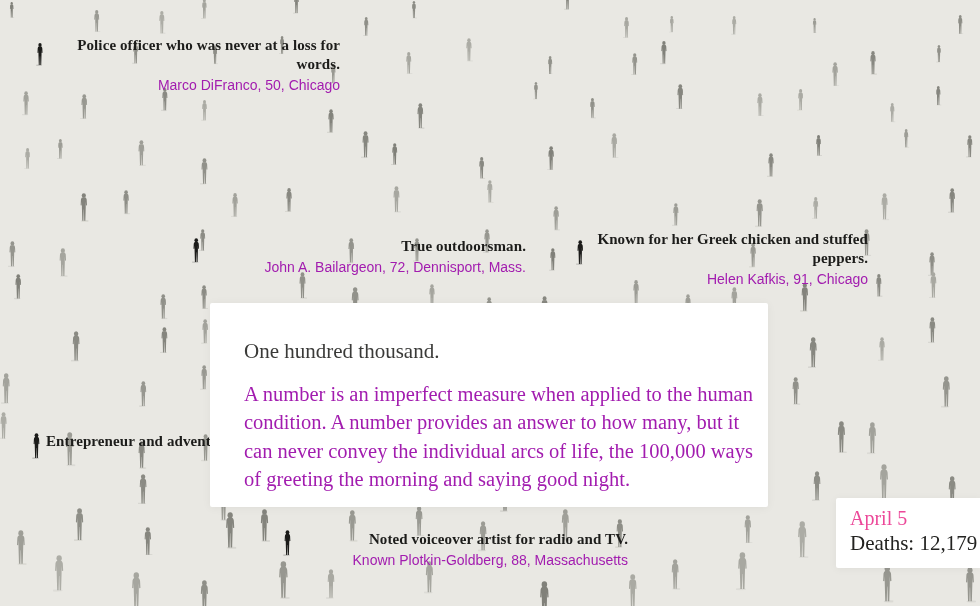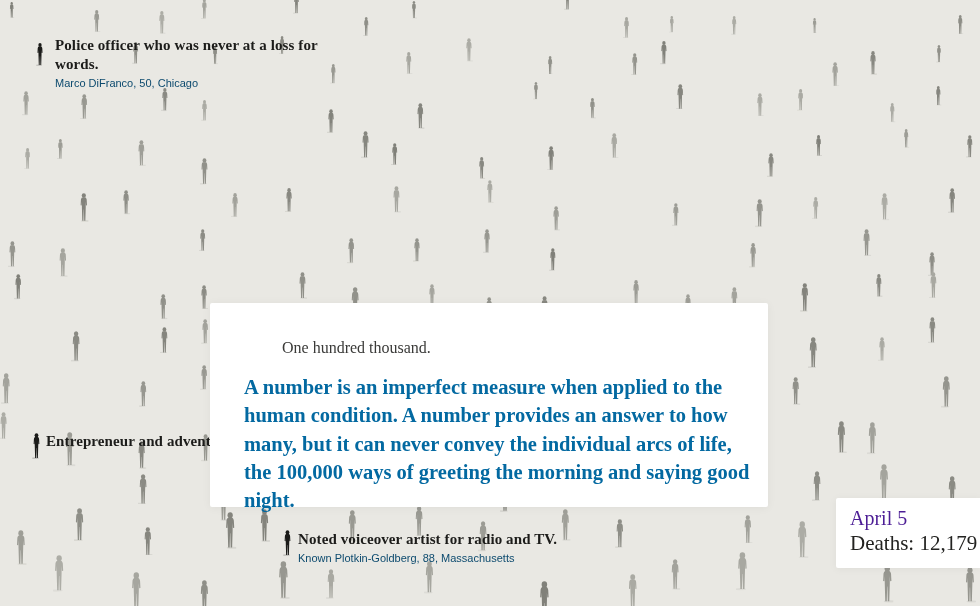--- a/index.html
+++ b/index.html
@@ -3,44 +3,44 @@
 <meta charset="utf-8">
 <style>
   html,body{margin:0;padding:0;background:#e9e8e3;}
   .stage{
     position:relative;width:980px;height:606px;overflow:hidden;
     background:#e9e8e3;font-family:"Liberation Serif",serif;
   }
   .defs{position:absolute;width:0;height:0;}
   .figure-field{position:absolute;left:0;top:0;width:100%;height:100%;z-index:1;}
   .figure-field svg{position:absolute;display:block;}
-  .callout{position:absolute;z-index:2;}
+  .callout{position:absolute;z-index:2;text-align:right;}
   .callout .fig{position:absolute;display:block;}
   .headline{
     font-family:"Liberation Serif",serif;font-weight:700;
     font-size:15px;line-height:1.27;color:#1c1c1a;letter-spacing:.1px;
   }
   .nowrap .headline{white-space:nowrap;}
   .attribution{
     font-family:"Liberation Sans",sans-serif;
-    font-size:11px;color:#0c4a6e;margin-top:3px;white-space:nowrap;
+    font-size:14px;color:#a21caf;margin-top:3px;white-space:nowrap;
   }
   .intro-card{
     position:absolute;left:210px;top:303px;width:558px;height:204px;
     background:#ffffff;z-index:3;border-radius:2px;box-sizing:border-box;
     padding:36px 12px 0 34px;box-shadow:0 1px 10px rgba(0,0,0,.05);
   }
-  .intro-title{font-size:16px;color:#3a3a38;margin-left:38px;}
-  .intro-body{font-size:20.5px;line-height:1.38;color:#0369a1;margin-top:16px;width:512px;font-weight:bold;}
+  .intro-title{font-size:21px;color:#3a3a38;}
+  .intro-body{font-size:20.5px;line-height:1.38;color:#a21caf;margin-top:16px;width:512px;}
   .date-card{
     position:absolute;left:836px;top:498px;width:144px;height:70px;
     background:#ffffff;z-index:3;border-radius:2px 0 0 2px;box-sizing:border-box;
     padding:9px 0 0 14px;box-shadow:0 1px 8px rgba(0,0,0,.05);
   }
-  .date-label{font-size:20px;color:#4c1d95;}
+  .date-label{font-size:20px;color:#ec4899;}
   .deaths-label{font-size:21px;color:#232321;margin-top:1px;}
 </style>
 </head>
 <body>
 
 <div class="stage">
 
   <svg class="defs" aria-hidden="true">
     <symbol id="person-shape" viewBox="0 0 10 30">
       <ellipse cx="3.2" cy="29" rx="4.6" ry="0.9" fill="currentColor" opacity="0.18"></ellipse>
@@ -527,21 +527,35 @@
     </div>
 
   <div class="callout" style="left:55px;top:36px;width:285px">
     <svg class="fig" style="left:-19px;top:7px;width:8px;height:23px;color:#1b1b19" viewBox="0 0 10 30">
         <use href="#person-shape"></use>
       </svg>
     <div class="headline">Police officer who was never at a loss for words.</div>
     <div class="attribution">Marco DiFranco, 50, Chicago</div>
   </div>
 
-
+  <div class="callout" style="left:206px;top:237px;width:320px">
+    <svg class="fig" style="left:-14px;top:1px;width:8.5px;height:25px;color:#1b1b19" viewBox="0 0 10 30">
+        <use href="#person-shape"></use>
+      </svg>
+    <div class="headline">True outdoorsman.</div>
+    <div class="attribution">John A. Bailargeon, 72, Dennisport, Mass.</div>
+  </div>
+
+  <div class="callout" style="left:590px;top:230px;width:278px">
+    <svg class="fig" style="left:-14px;top:10px;width:8.5px;height:25px;color:#1b1b19" viewBox="0 0 10 30">
+        <use href="#person-shape"></use>
+      </svg>
+    <div class="headline">Known for her Greek chicken and stuffed peppers.</div>
+    <div class="attribution">Helen Kafkis, 91, Chicago</div>
+  </div>
 
   <div class="callout nowrap" style="left:46px;top:432px">
     <svg class="fig" style="left:-14px;top:1px;width:9px;height:26px;color:#1b1b19" viewBox="0 0 10 30">
         <use href="#person-shape"></use>
       </svg>
     <div class="headline">Entrepreneur and adventurer.</div>
   </div>
 
   <div class="callout" style="left:298px;top:530px;width:330px">
     <svg class="fig" style="left:-15px;top:0;width:9px;height:26px;color:#1b1b19" viewBox="0 0 10 30">

